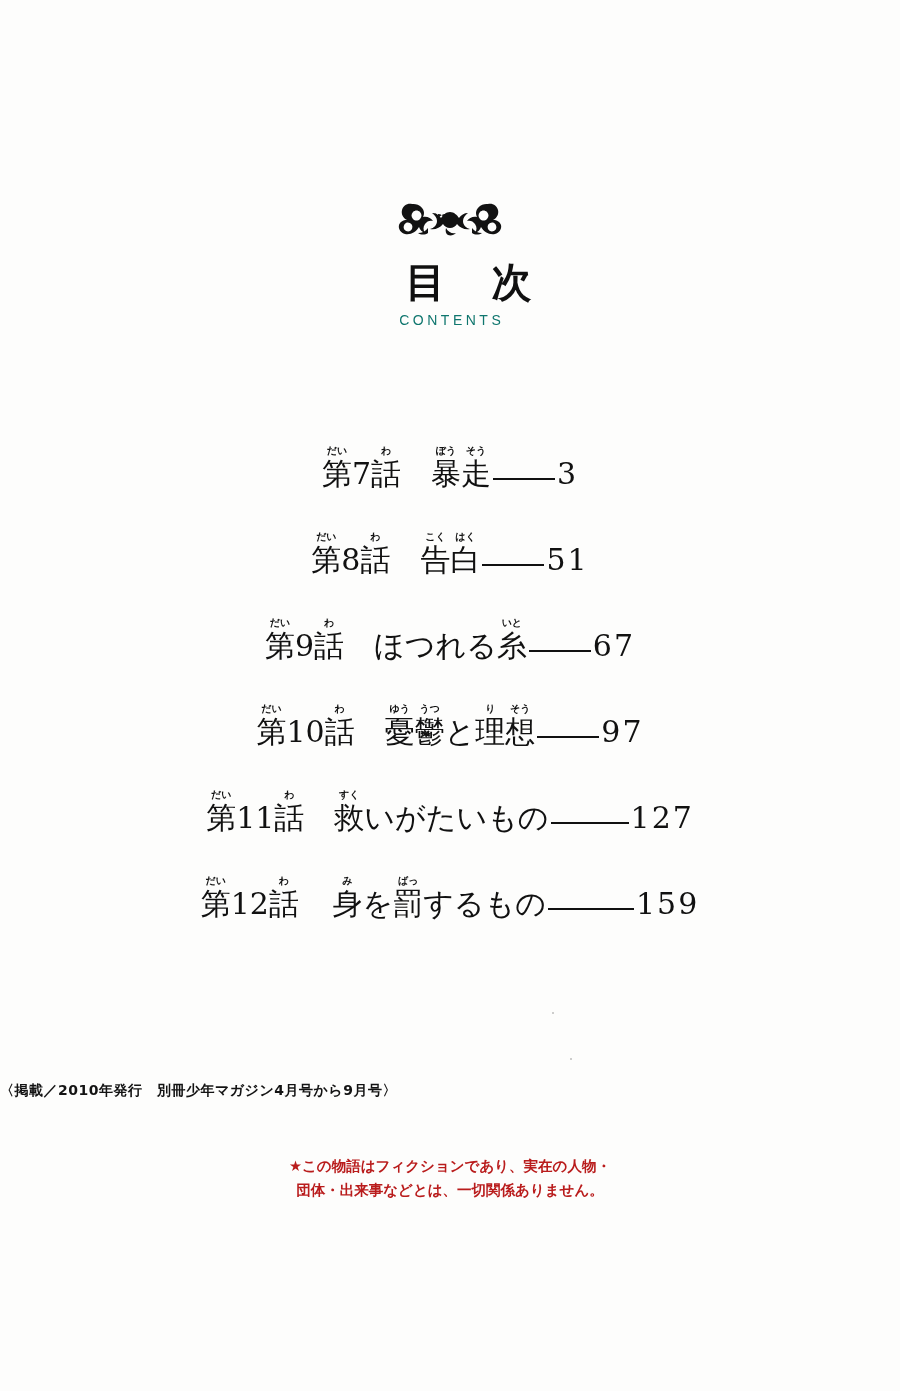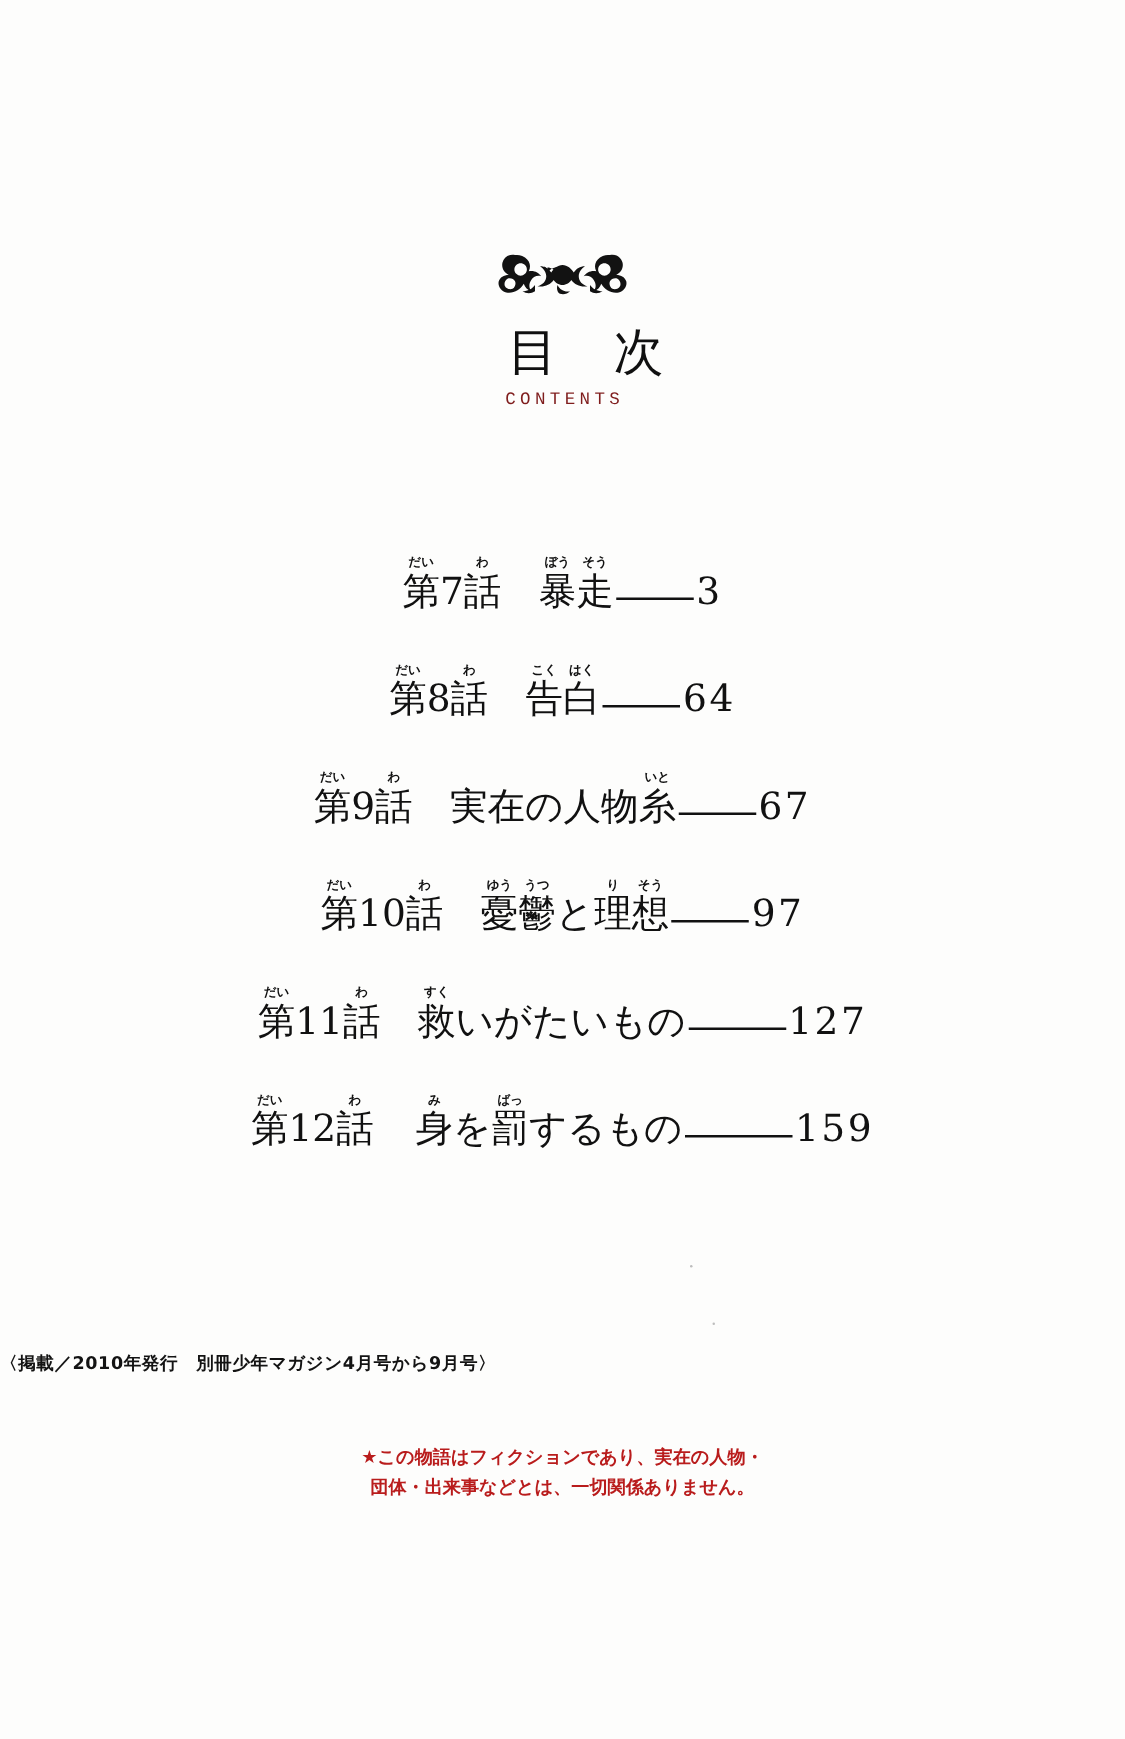--- a/index.html
+++ b/index.html
@@ -40,32 +40,32 @@
     top: 258px;
     left: 0;
     width: 900px;
     text-align: center;
   }
   .title-jp {
     font-family: "DejaVu Serif", "Liberation Serif", serif;
     font-size: 40px;
     letter-spacing: 16px;
     text-indent: 16px;
-    font-weight: 400;
+    font-weight: 700;
     color: #101010;
     line-height: 1.2;
     padding-left: 37px;
   }
   .title-en {
     margin-top: 6px;
-    font-family: Liberation Mono, monospace;
+    font-family: Liberation Sans, sans-serif;
     font-size: 14px;
     letter-spacing: 3.5px;
     text-indent: 3.5px;
-    color: #7f1d1d;
+    color: #0f766e;
   }
 
   
   .toc {
     position: absolute;
     top: 405px;
     left: 0;
     width: 900px;
   }
   .toc-row {
@@ -223,41 +223,41 @@
           <span class="gap-md"></span>
           <span class="rb">
             <span class="ruby">こく</span>
             <span class="base">告</span>
           </span>
           <span class="rb">
             <span class="ruby">はく</span>
             <span class="base">白</span>
           </span>
           <span class="leader" style="width: 62px;"></span>
-          <span class="page-num">64</span>
+          <span class="page-num">51</span>
         </span>
       </div>
       <div class="toc-row">
         <span class="chapter">
           <span class="rb">
             <span class="ruby">だい</span>
             <span class="base">第</span>
           </span>
           <span class="rb">
             <span class="ruby">&nbsp;</span>
             <span class="base">9</span>
           </span>
           <span class="rb">
             <span class="ruby">わ</span>
             <span class="base">話</span>
           </span>
           <span class="gap-md"></span>
           <span class="rb">
             <span class="ruby">&nbsp;</span>
-            <span class="base">実在の人物</span>
+            <span class="base">ほつれる</span>
           </span>
           <span class="rb">
             <span class="ruby">いと</span>
             <span class="base">糸</span>
           </span>
           <span class="leader" style="width: 62px;"></span>
           <span class="page-num">67</span>
         </span>
       </div>
       <div class="toc-row">

